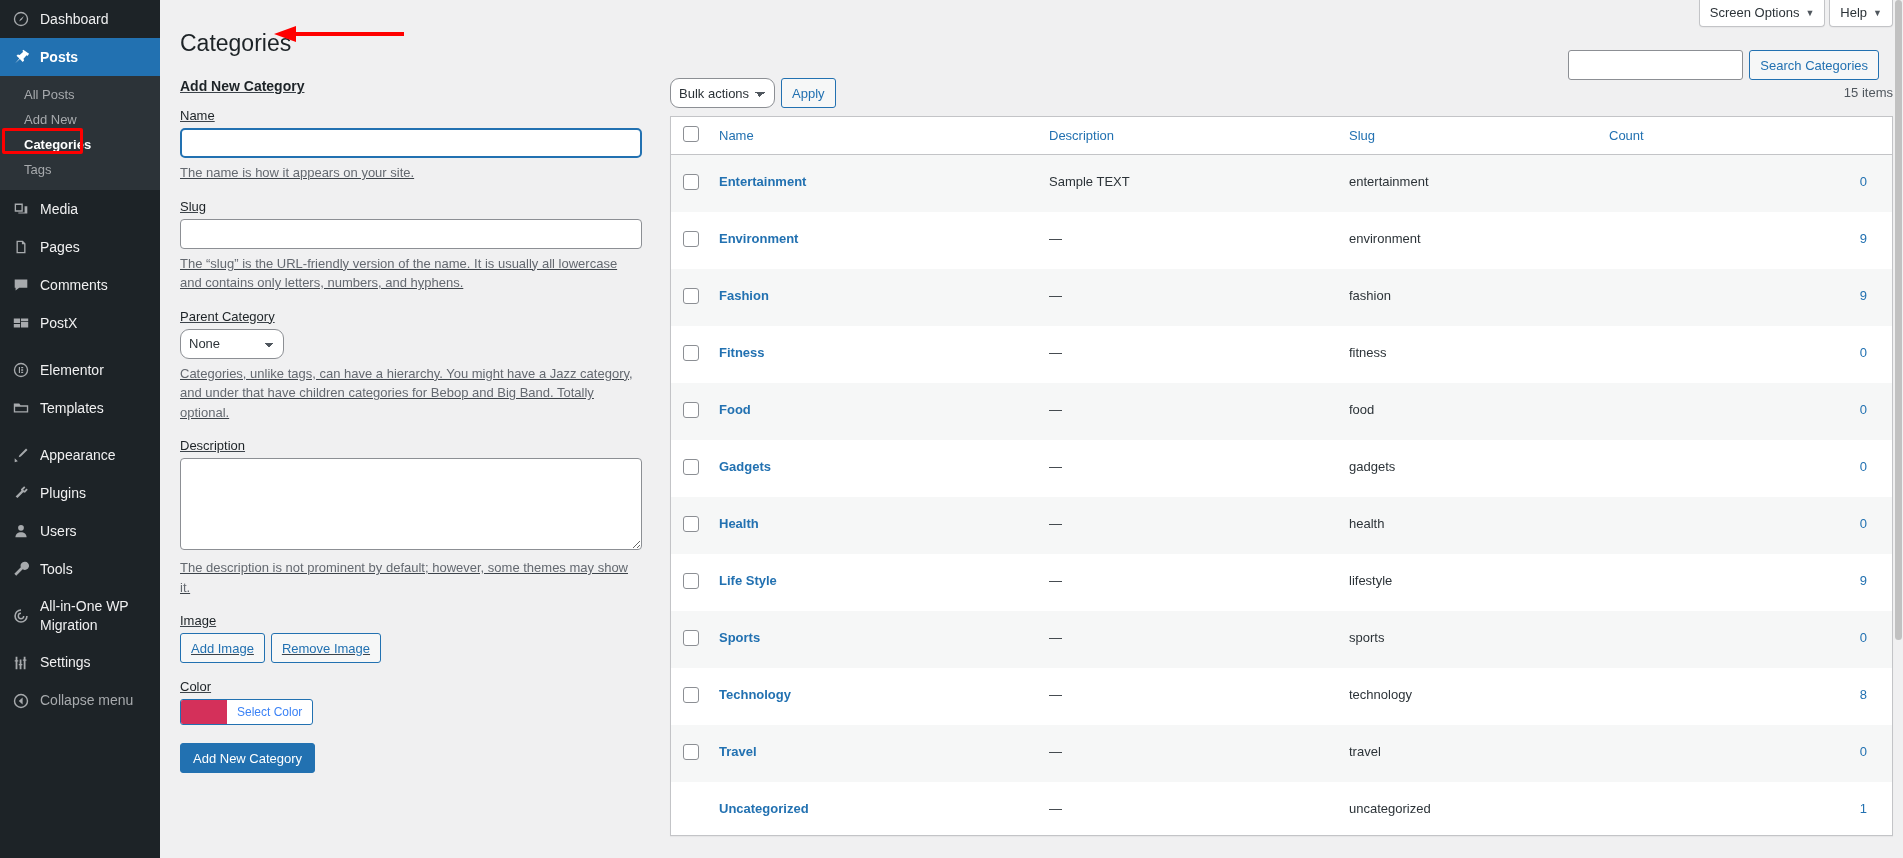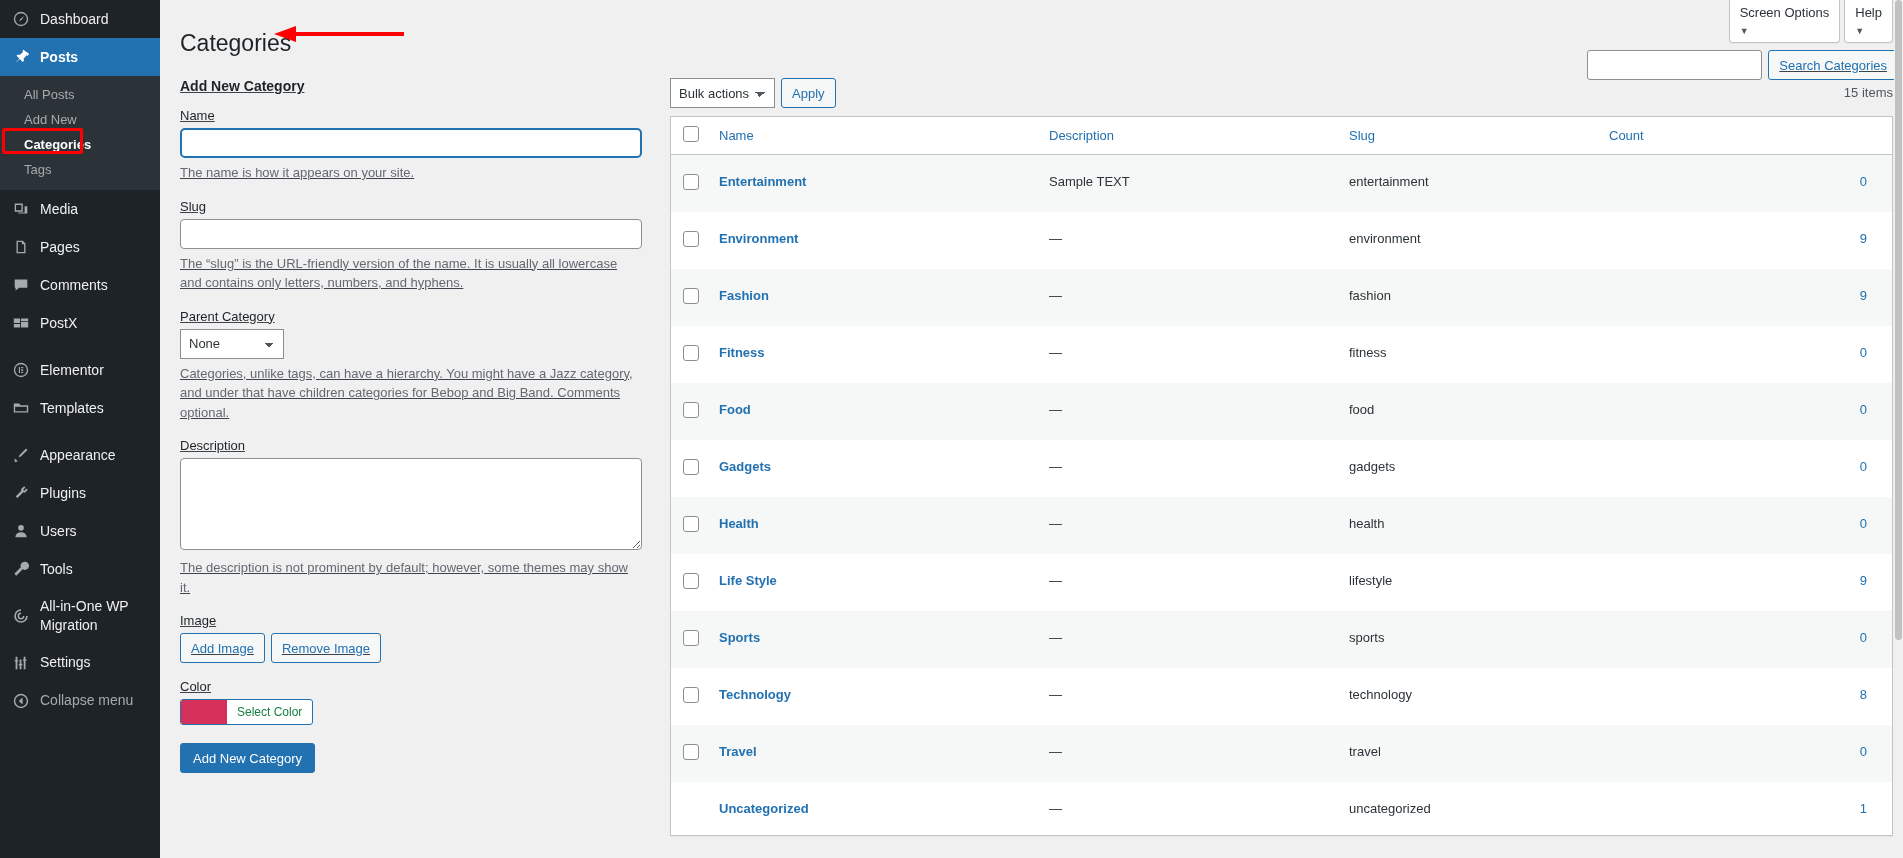--- a/index.html
+++ b/index.html
@@ -96,21 +96,21 @@
   .meta-btn {
     background: #fff;
     border: 1px solid #c3c4c7;
     border-top: none;
     border-radius: 0 0 4px 4px;
     padding: 5px 10px 6px 10px;
     font-size: 13px;
     color: #2c3338;
     cursor: pointer;
     box-shadow: 0 1px 1px rgba(0,0,0,.04);
-    display: flex; gap: 6px; flex-direction: column;
+    display: flex; align-items: center; gap: 6px;
   }
   .caret { font-size: 9px; color: #50575e; }
 
   #page-title {
     position: absolute;
     left: 20px; top: 14px;
     font-size: 23px;
     font-weight: 400;
     color: #1d2327;
     line-height: 1.3;
@@ -121,22 +121,22 @@
     position: absolute;
     left: 110px; top: 24px;
     width: 135px; height: 20px;
     z-index: 30;
     pointer-events: none;
   }
 
   
   #search-row {
     position: absolute;
-    top: 50px; right: 5px;
-    display: flex; align-items: center; gap: 6px; text-decoration: underline;
+    top: 50px; right: 24px;
+    display: flex; align-items: center; gap: 6px;
   }
   #search-input {
     width: 175px; height: 30px;
     border: 1px solid #8c8f94;
     border-radius: 3px;
     background: #fff;
     padding: 0 8px;
     font-size: 13px;
     font-family: "Liberation Sans", sans-serif;
     color: #2c3338;
@@ -208,21 +208,21 @@
     font-size: 13px;
     color: #646970;
     margin: 5px 0 0 0;
     line-height: 1.5;
     max-width: 462px;
   }
   select.sel {
     height: 30px;
     min-width: 104px;
     border: 1px solid #8c8f94;
-    border-radius: 0;
+    border-radius: 9px;
     background: #fff;
     font-size: 13px;
     font-family: "Liberation Sans", sans-serif;
     color: #2c3338;
     padding: 0 24px 0 8px;
     -webkit-appearance: none;
     appearance: none;
     background-image:
       linear-gradient(45deg, transparent 50%, #50575e 50%),
       linear-gradient(135deg, #50575e 50%, transparent 50%);
@@ -254,21 +254,21 @@
     height: 26px;
     overflow: hidden;
     background: #fff;
     cursor: pointer;
   }
   #color-swatch { width: 46px; height: 100%; }
   #color-label {
     display: flex; align-items: center;
     padding: 0 10px;
     font-size: 12px;
-    color: #15803d;
+    color: #3b82f6;
   }
   .btn-primary {
     background: #2271b1;
     border: 1px solid #2271b1;
     color: #fff;
     border-radius: 3px;
     height: 30px;
     padding: 0 12px;
     font-size: 13px;
     font-family: "Liberation Sans", sans-serif;
@@ -560,21 +560,21 @@
           <label class="fl">Slug</label>
           <input class="text-input" type="text" value="" style="">
           <p class="help">The “slug” is the URL-friendly version of the name. It is usually all lowercase and contains only letters, numbers, and hyphens.</p>
         </div>
 
         <div class="field">
           <label class="fl">Parent Category</label>
           <select class="sel">
             <option>None</option>
           </select>
-          <p class="help">Categories, unlike tags, can have a hierarchy. You might have a Jazz category, and under that have children categories for Bebop and Big Band. Comments optional.</p>
+          <p class="help">Categories, unlike tags, can have a hierarchy. You might have a Jazz category, and under that have children categories for Bebop and Big Band. Totally optional.</p>
         </div>
 
         <div class="field">
           <label class="fl">Description</label>
           <textarea class="ta" style=""></textarea>
           <p class="help">The description is not prominent by default; however, some themes may show it.</p>
         </div>
 
         <div class="field">
           <label class="fl">Image</label>

